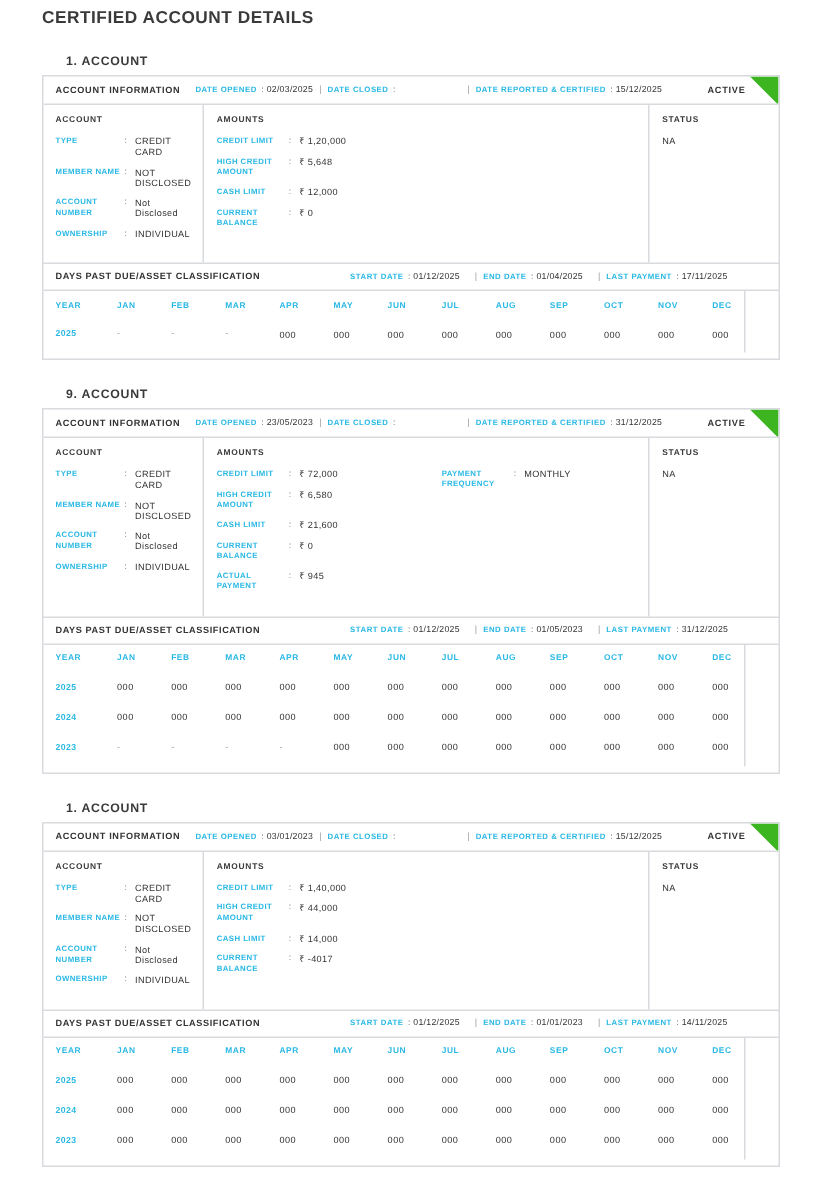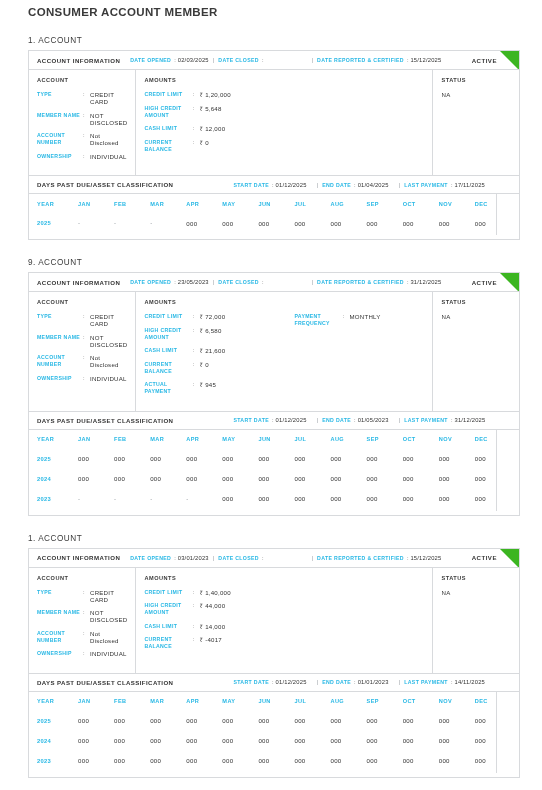--- a/index.html
+++ b/index.html
@@ -18,24 +18,24 @@
     font-weight: bold;
     letter-spacing: 0.35px;
     color: #3a3a3a;
     padding: 6px 0 0 28px;
   }
 
   .account-block { padding: 0 22px 0 28px; }
 
   .account-heading {
     font-size: 8.2px;
-    font-weight: normal;
+    font-weight: bold;
     letter-spacing: 0.5px;
     color: #3a3a3a;
-    margin: 18px 0 5px 0;
+    margin: 18px 0 5px 16px;
   }
 
   
   .card {
     border: 1px solid #d8dadd;
     background: #fff;
     position: relative;
     width: 492px;
   }
 
@@ -182,21 +182,21 @@
   }
   .c-year { width: 42px; }
   .c-m { width: 37px; }
   .dpd-rows-pad { padding-bottom: 6px; }
 </style>
 </head>
 <body>
 
 <div class="page">
 
-  <div class="page-title">CONSUMER ACCOUNT MEMBER</div>
+  <div class="page-title">CERTIFIED ACCOUNT DETAILS</div>
 
   <div id="accounts-root">
   <div class="account-block">
     <div class="account-heading">1. ACCOUNT</div>
 
     <div class="card">
       <div class="card-head">
         <span class="ci-title">ACCOUNT INFORMATION</span>
 
         <span class="head-field" style="margin-left:10px;">

